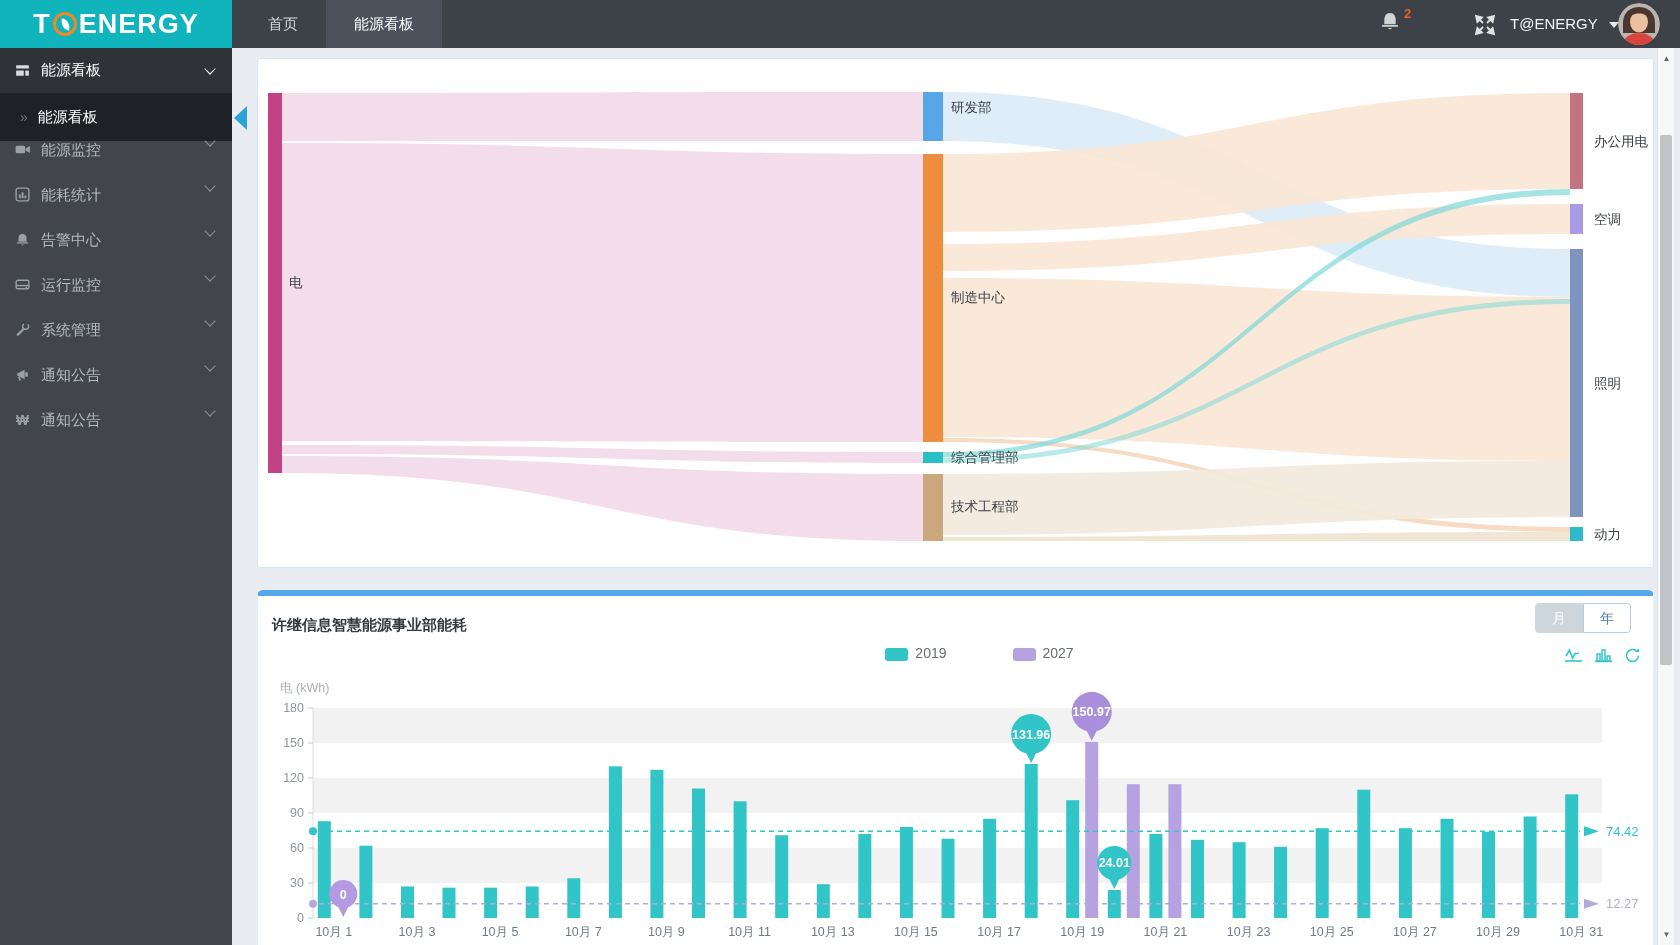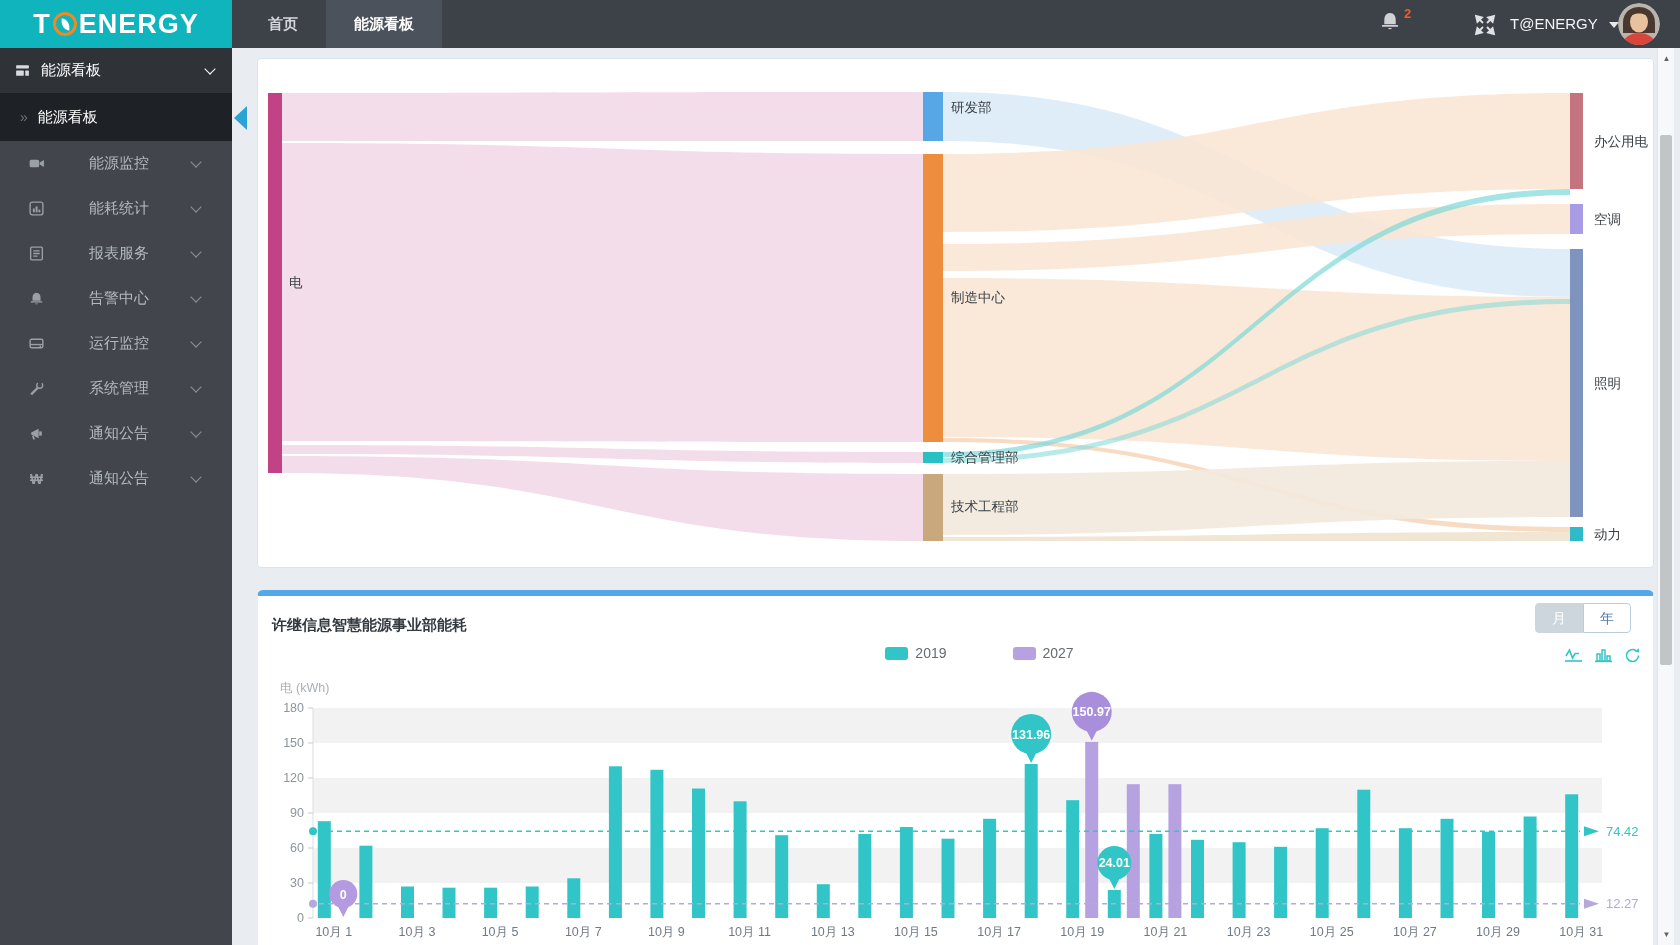--- a/index.html
+++ b/index.html
@@ -6,49 +6,49 @@
   html,body { width:1680px; height:945px; overflow:hidden; }
   body { font-family:"Liberation Sans","DejaVu Sans",sans-serif; position:relative; background:#ffffff; }
 
   
   .topbar { position:absolute; left:0; top:0; width:1680px; height:48px; background:#3d4248; z-index:20; }
   .logo { position:absolute; left:0; top:0; width:232px; height:48px; background:#0fb4bc; display:flex; align-items:center; justify-content:center; gap:2px; }
   .logo .lt { color:#fff; font-size:27px; font-weight:bold; letter-spacing:1px; }
   .logo .at-ring { width:24px; height:24px; border:3px solid #f18821; border-radius:50%; position:relative; display:inline-block; }
   .logo .at-ring::before { content:""; position:absolute; left:5px; top:4px; width:9px; height:11px; background:#ffffff; border-radius:0 90% 0 90%; transform:rotate(8deg); }
   .tabs { position:absolute; left:240px; top:0; height:48px; display:flex; }
-  .tab { height:48px; line-height:48px; padding:0 28px; color:#d3d6da; font-size:15px; cursor:pointer;font-weight:bold; }
+  .tab { height:48px; line-height:48px; padding:0 28px; color:#d3d6da; font-size:15px; cursor:pointer; }
   .tab.active { background:#4c525c; color:#ffffff; }
   .bell-wrap { position:absolute; left:1378px; top:8px; width:40px; height:32px; }
   .badge { position:absolute; left:26px; top:-2px; color:#ec5d2a; font-size:13px; font-weight:bold; }
   .fs-wrap { position:absolute; left:1474px; top:14px; width:22px; height:22px; cursor:pointer; }
   .account { position:absolute; left:1510px; top:0; height:44px; line-height:48px; color:#f2f4f6; font-size:15px; cursor:pointer; }
   .caret-down { display:inline-block; margin-left:7px; width:0; height:0; border-left:5px solid transparent; border-right:5px solid transparent; border-top:6px solid #e7e9eb; vertical-align:middle; }
   .avatar { position:absolute; left:1618px; top:3px; width:42px; height:42px; border-radius:50%; overflow:hidden; cursor:pointer; }
 
   
   .sidebar { position:absolute; left:0; top:48px; width:232px; height:897px; background:#42464c; z-index:10; }
   .side-group-header { height:45px; background:#2f3338; display:flex; align-items:center; padding:0 14px; color:#ffffff; font-size:15px; cursor:pointer; }
   .side-group-header .lbl { margin-left:10px; flex:1; }
   .side-sub { height:48px; background:#1e2125; display:flex; align-items:center; padding:0 14px 0 20px; color:#ffffff; font-size:15px; cursor:pointer; position:relative; }
   .side-sub .guide { color:#6e747b; margin-right:10px; font-size:14px; }
-  .side-item { height:45px; display:flex; align-items:center; padding:0 28px; color:#b3b9bf; font-size:15px; cursor:pointer;gap:34px; }
+  .side-item { height:45px; display:flex; padding:0 14px; color:#b3b9bf; font-size:15px; cursor:pointer; }
   .side-item .lbl { margin-left:10px; flex:1; }
   .chev { width:8px; height:8px; border-right:1.6px solid #8d939a; border-bottom:1.6px solid #8d939a; transform:rotate(45deg); margin-right:4px; margin-top:-4px; }
   .chev.white { border-color:#ffffff; }
   .active-arrow { position:absolute; left:234px; top:106px; width:0; height:0; border-top:12px solid transparent; border-bottom:12px solid transparent; border-right:13px solid #2ba3d4; z-index:15; }
 
   
   .content { position:absolute; left:232px; top:48px; width:1448px; height:897px; background:#e9edf1; }
   .panel { position:absolute; background:#ffffff; }
   .panel1 { left:25px; top:10px; width:1397px; height:510px; border:1px solid #d3e7f2; border-radius:4px; }
   .panel2 { left:25px; top:542px; width:1397px; height:360px; border-left:1px solid #e3eff7; border-right:1px solid #e3eff7; border-top:6px solid #55a8e8; border-radius:6px 6px 0 0; }
   .p2-title { position:absolute; left:14px; top:20px; font-size:15px; font-weight:bold; color:#333a40; }
   .legend { position:absolute; left:0; top:49px; width:100%; display:flex; justify-content:center; gap:18px; }
-  .legend .li { display:flex; align-items:center; gap:7px; cursor:pointer;padding-left:48px; }
+  .legend .li { display:flex; align-items:flex-end; gap:7px; cursor:pointer;padding-left:48px; }
   .legend .sw { width:23px; height:13px; border-radius:3px; }
   .legend .lt2 { font-size:14px; color:#666c72; }
   .btn-group { position:absolute; left:1277px; top:7px; display:flex; }
   .pbtn { width:48px; height:30px; line-height:28px; text-align:center; font-size:14px; cursor:pointer; }
   .pbtn.active { background:#ccd6dc; color:#ffffff; border:1px solid #ccd6dc; border-radius:4px 0 0 4px; }
   .pbtn.idle { background:#ffffff; color:#4e79a8; border:1px solid #b9cedd; border-radius:0 4px 4px 0; }
   .mini-icons { position:absolute; left:1306px; top:51px; display:flex; gap:11px; }
   .mini-icons span { cursor:pointer; display:inline-block; }
 
   
@@ -138,28 +138,20 @@
         <span class="chev"></span>
       </div>
       <div class="side-item">
         <svg width="17" height="17" viewBox="0 0 16 16">
           <rect x="2" y="2" width="12" height="12" rx="2" stroke="#9aa0a6" stroke-width="1.3" fill="none"></rect>
           <rect x="4.6" y="8" width="1.8" height="3.6" fill="#9aa0a6"></rect>
           <rect x="7.2" y="6" width="1.8" height="5.6" fill="#9aa0a6"></rect>
           <rect x="9.8" y="9" width="1.8" height="2.6" fill="#9aa0a6"></rect>
         </svg>
         <span class="lbl">能耗统计</span>
-        <span class="chev"></span>
-      </div>
-      <div class="side-item">
-        <svg width="17" height="17" viewBox="0 0 16 16">
-          <rect x="2.5" y="2" width="11" height="12" rx="1" stroke="#9aa0a6" stroke-width="1.3" fill="none"></rect>
-          <path d="M5,5.5 L11,5.5 M5,8 L11,8 M5,10.5 L9,10.5" stroke="#9aa0a6" stroke-width="1.3" fill="none"></path>
-        </svg>
-        <span class="lbl">报表服务</span>
         <span class="chev"></span>
       </div>
       <div class="side-item">
         <svg width="17" height="17" viewBox="0 0 16 16">
           <path d="M8,2.6 C5.4,2.6 4.2,4.7 4.2,7.4 L4.2,10.2 L11.8,10.2 L11.8,7.4 C11.8,4.7 10.6,2.6 8,2.6 Z" fill="#9aa0a6"></path>
           <rect x="2.6" y="10.6" width="10.8" height="1.2" fill="#9aa0a6"></rect>
           <path d="M6.7,12.6 A1.4,1.4 0 0 0 9.3,12.6 Z" fill="#9aa0a6"></path>
         </svg>
         <span class="lbl">告警中心</span>
         <span class="chev"></span>

